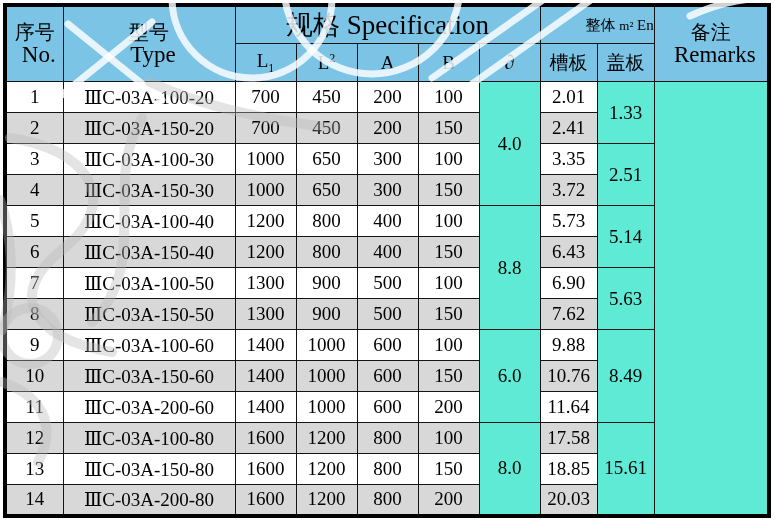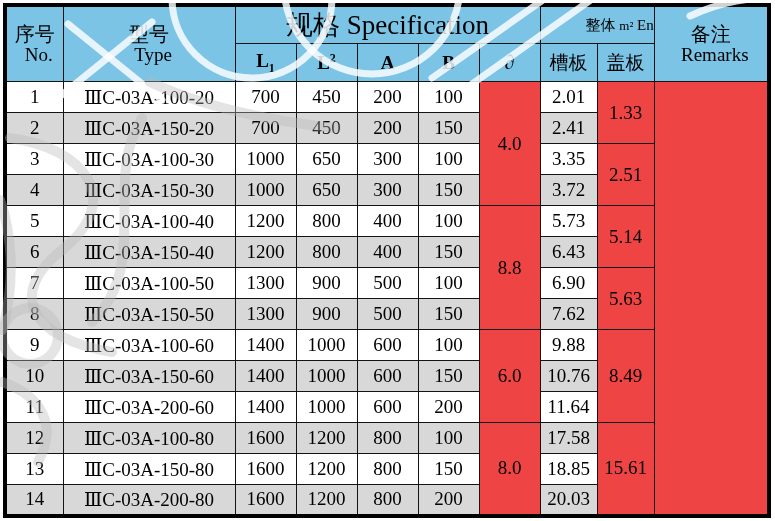--- a/index.html
+++ b/index.html
@@ -16,25 +16,25 @@
     border:1px solid #141414;
     text-align:center;vertical-align:middle;
     padding:0;overflow:hidden;white-space:nowrap;
   }
   thead th{background:#7cc4e6;font-weight:normal;}
   thead tr.h1{height:37px;}
   thead tr.h2{height:38px;}
   tbody tr{height:31px;}
   td{font-size:19px;}
   td.band{background:#d8d8d8;}
-  td.merged{background:#ef4444;margin-top:44px;}
+  td.merged{background:#5eead4;margin-top:44px;}
   .zh{font-size:20px;line-height:1.12;}
-  .en{font-size:19px;line-height:1.05;margin-left:8px;}
+  .en{font-size:23px;line-height:1.05;margin-left:8px;}
   .spec-label{font-size:27px;}
-  .lcol{font-size:19px;font-weight:bold;}
+  .lcol{font-size:19px;}
   .lcol sub{font-size:12px;}
   .lcol sup{font-size:12px;}
   .delta-h{font-size:20px;font-style:italic;}
   .entirety{font-size:15px;padding-left:45px;}
   .entirety .unit{font-size:13px;}
   .plate{font-size:19px;}
   td[data-name="cell-type"]{font-size:19px;margin-top:29px;}
   
   svg.wm{position:absolute;left:0;top:0;pointer-events:none;z-index:5;}
 </style>

